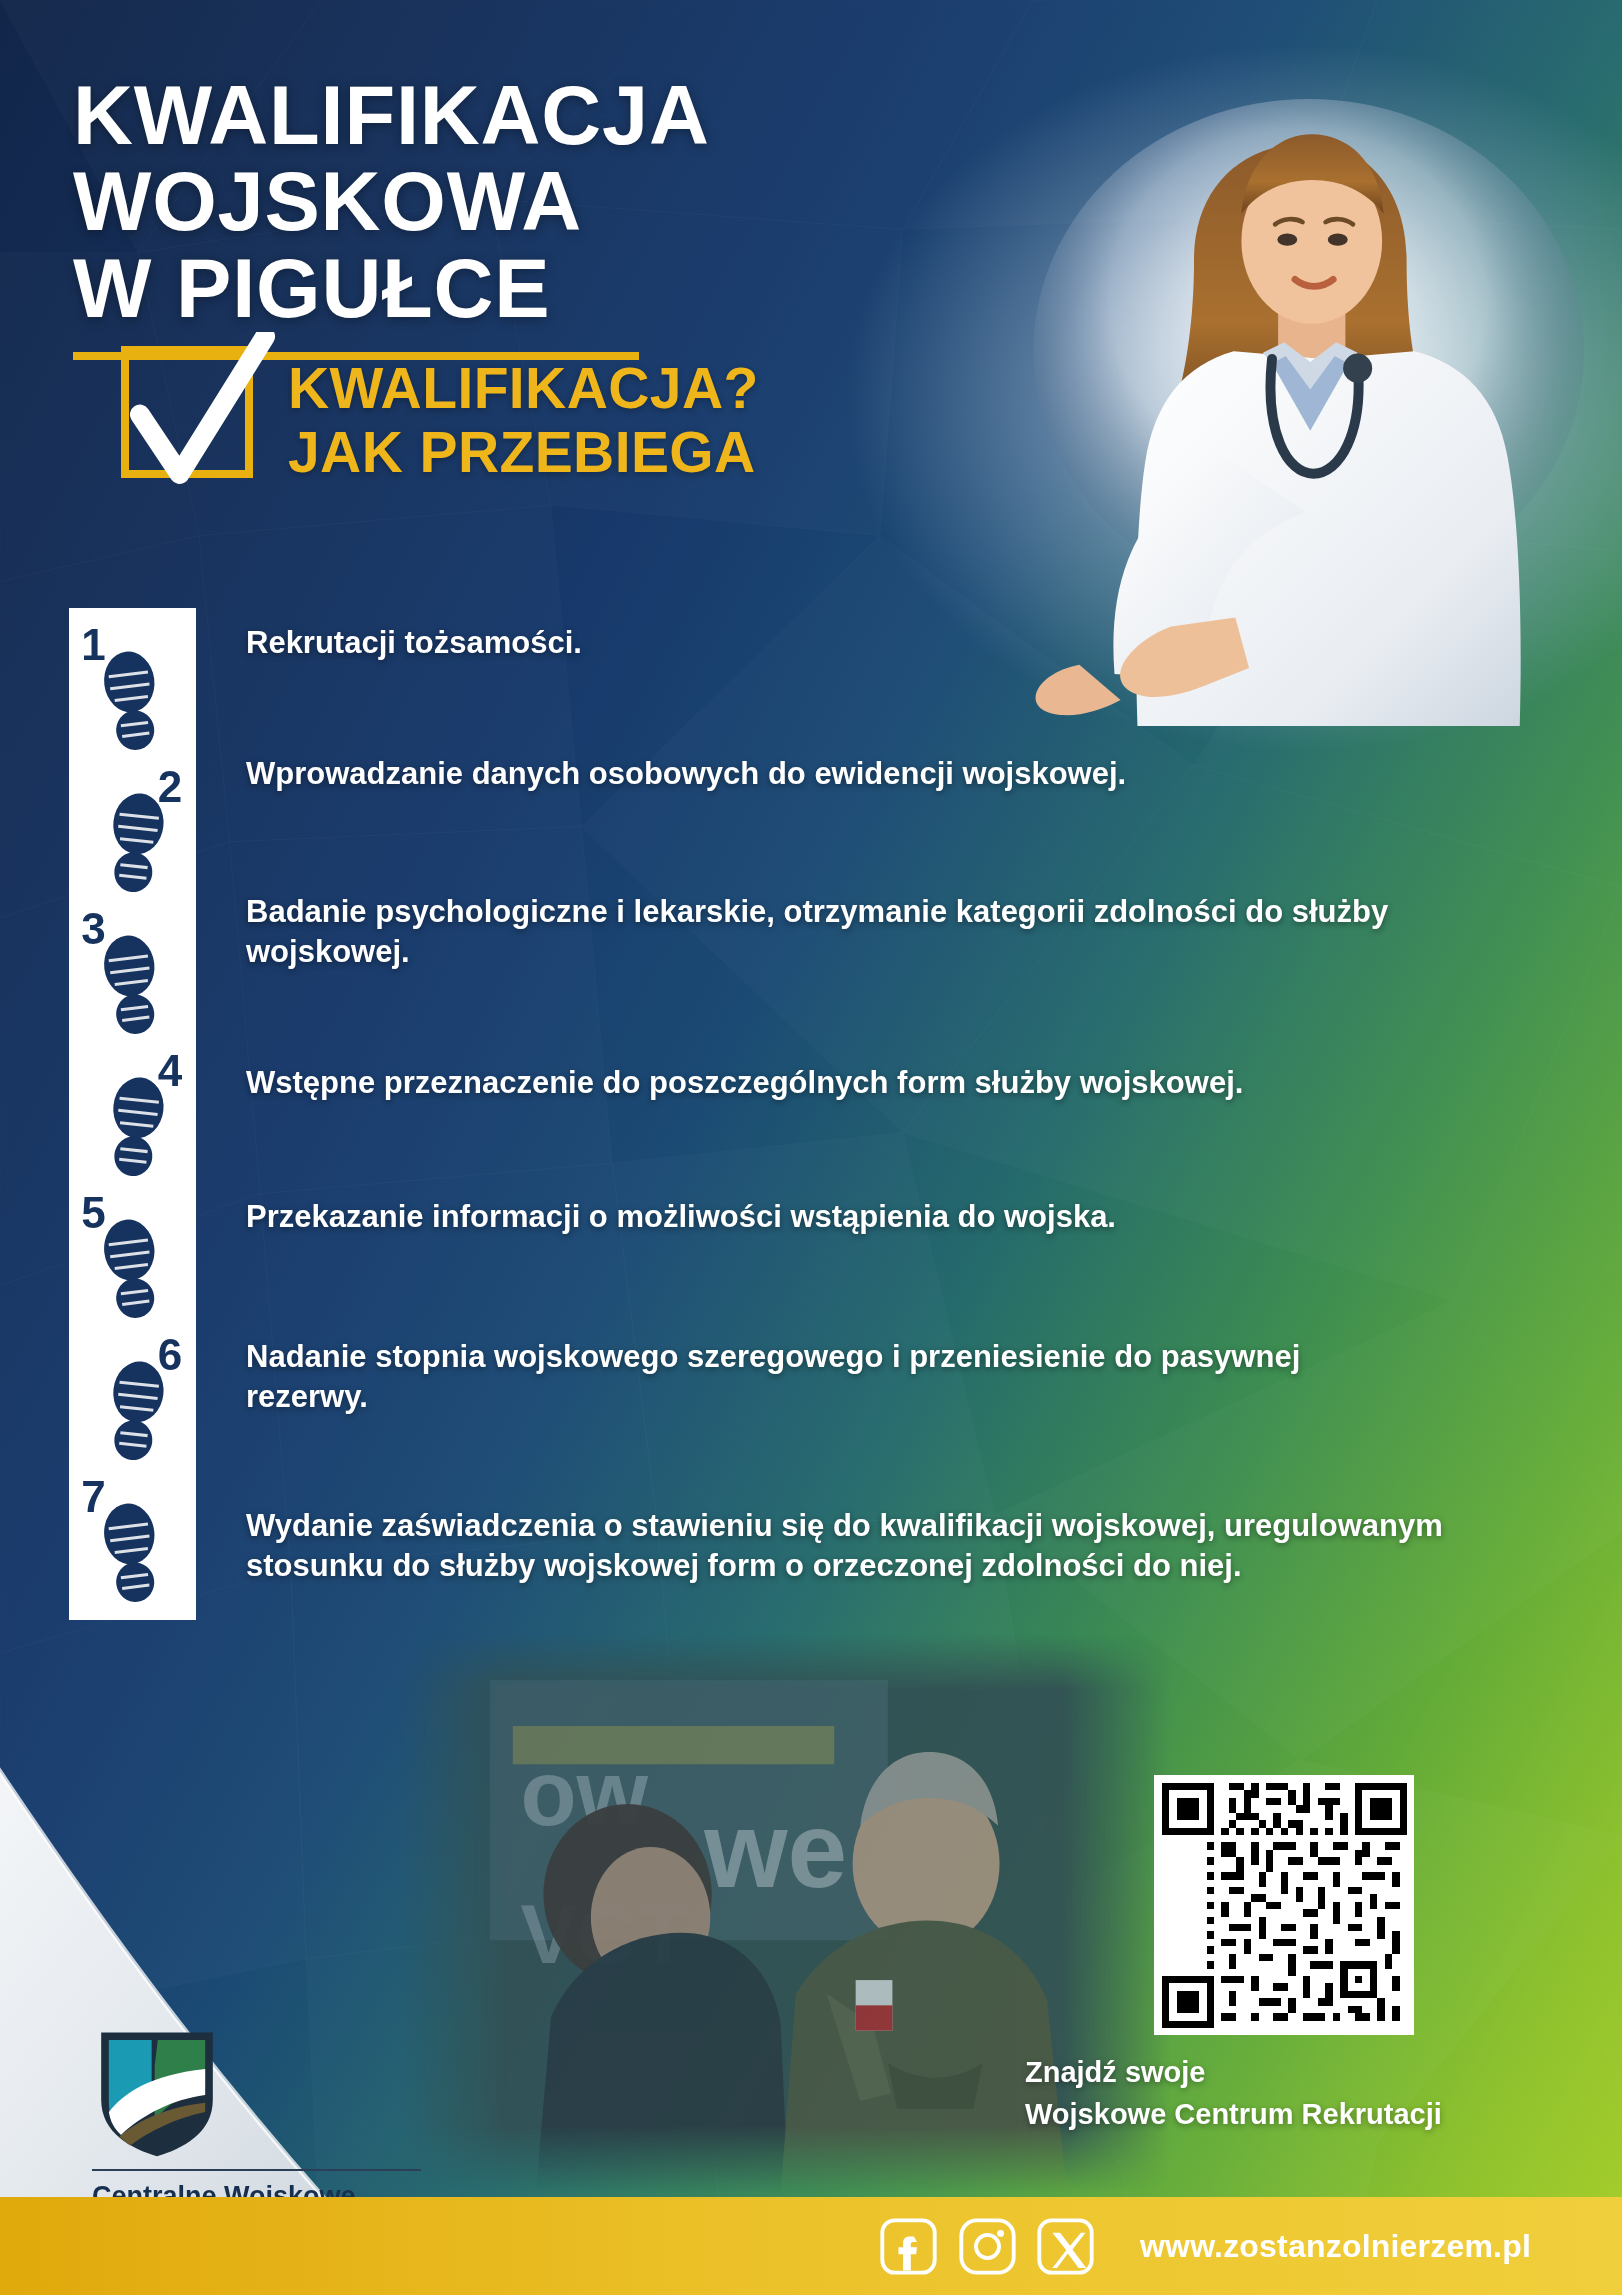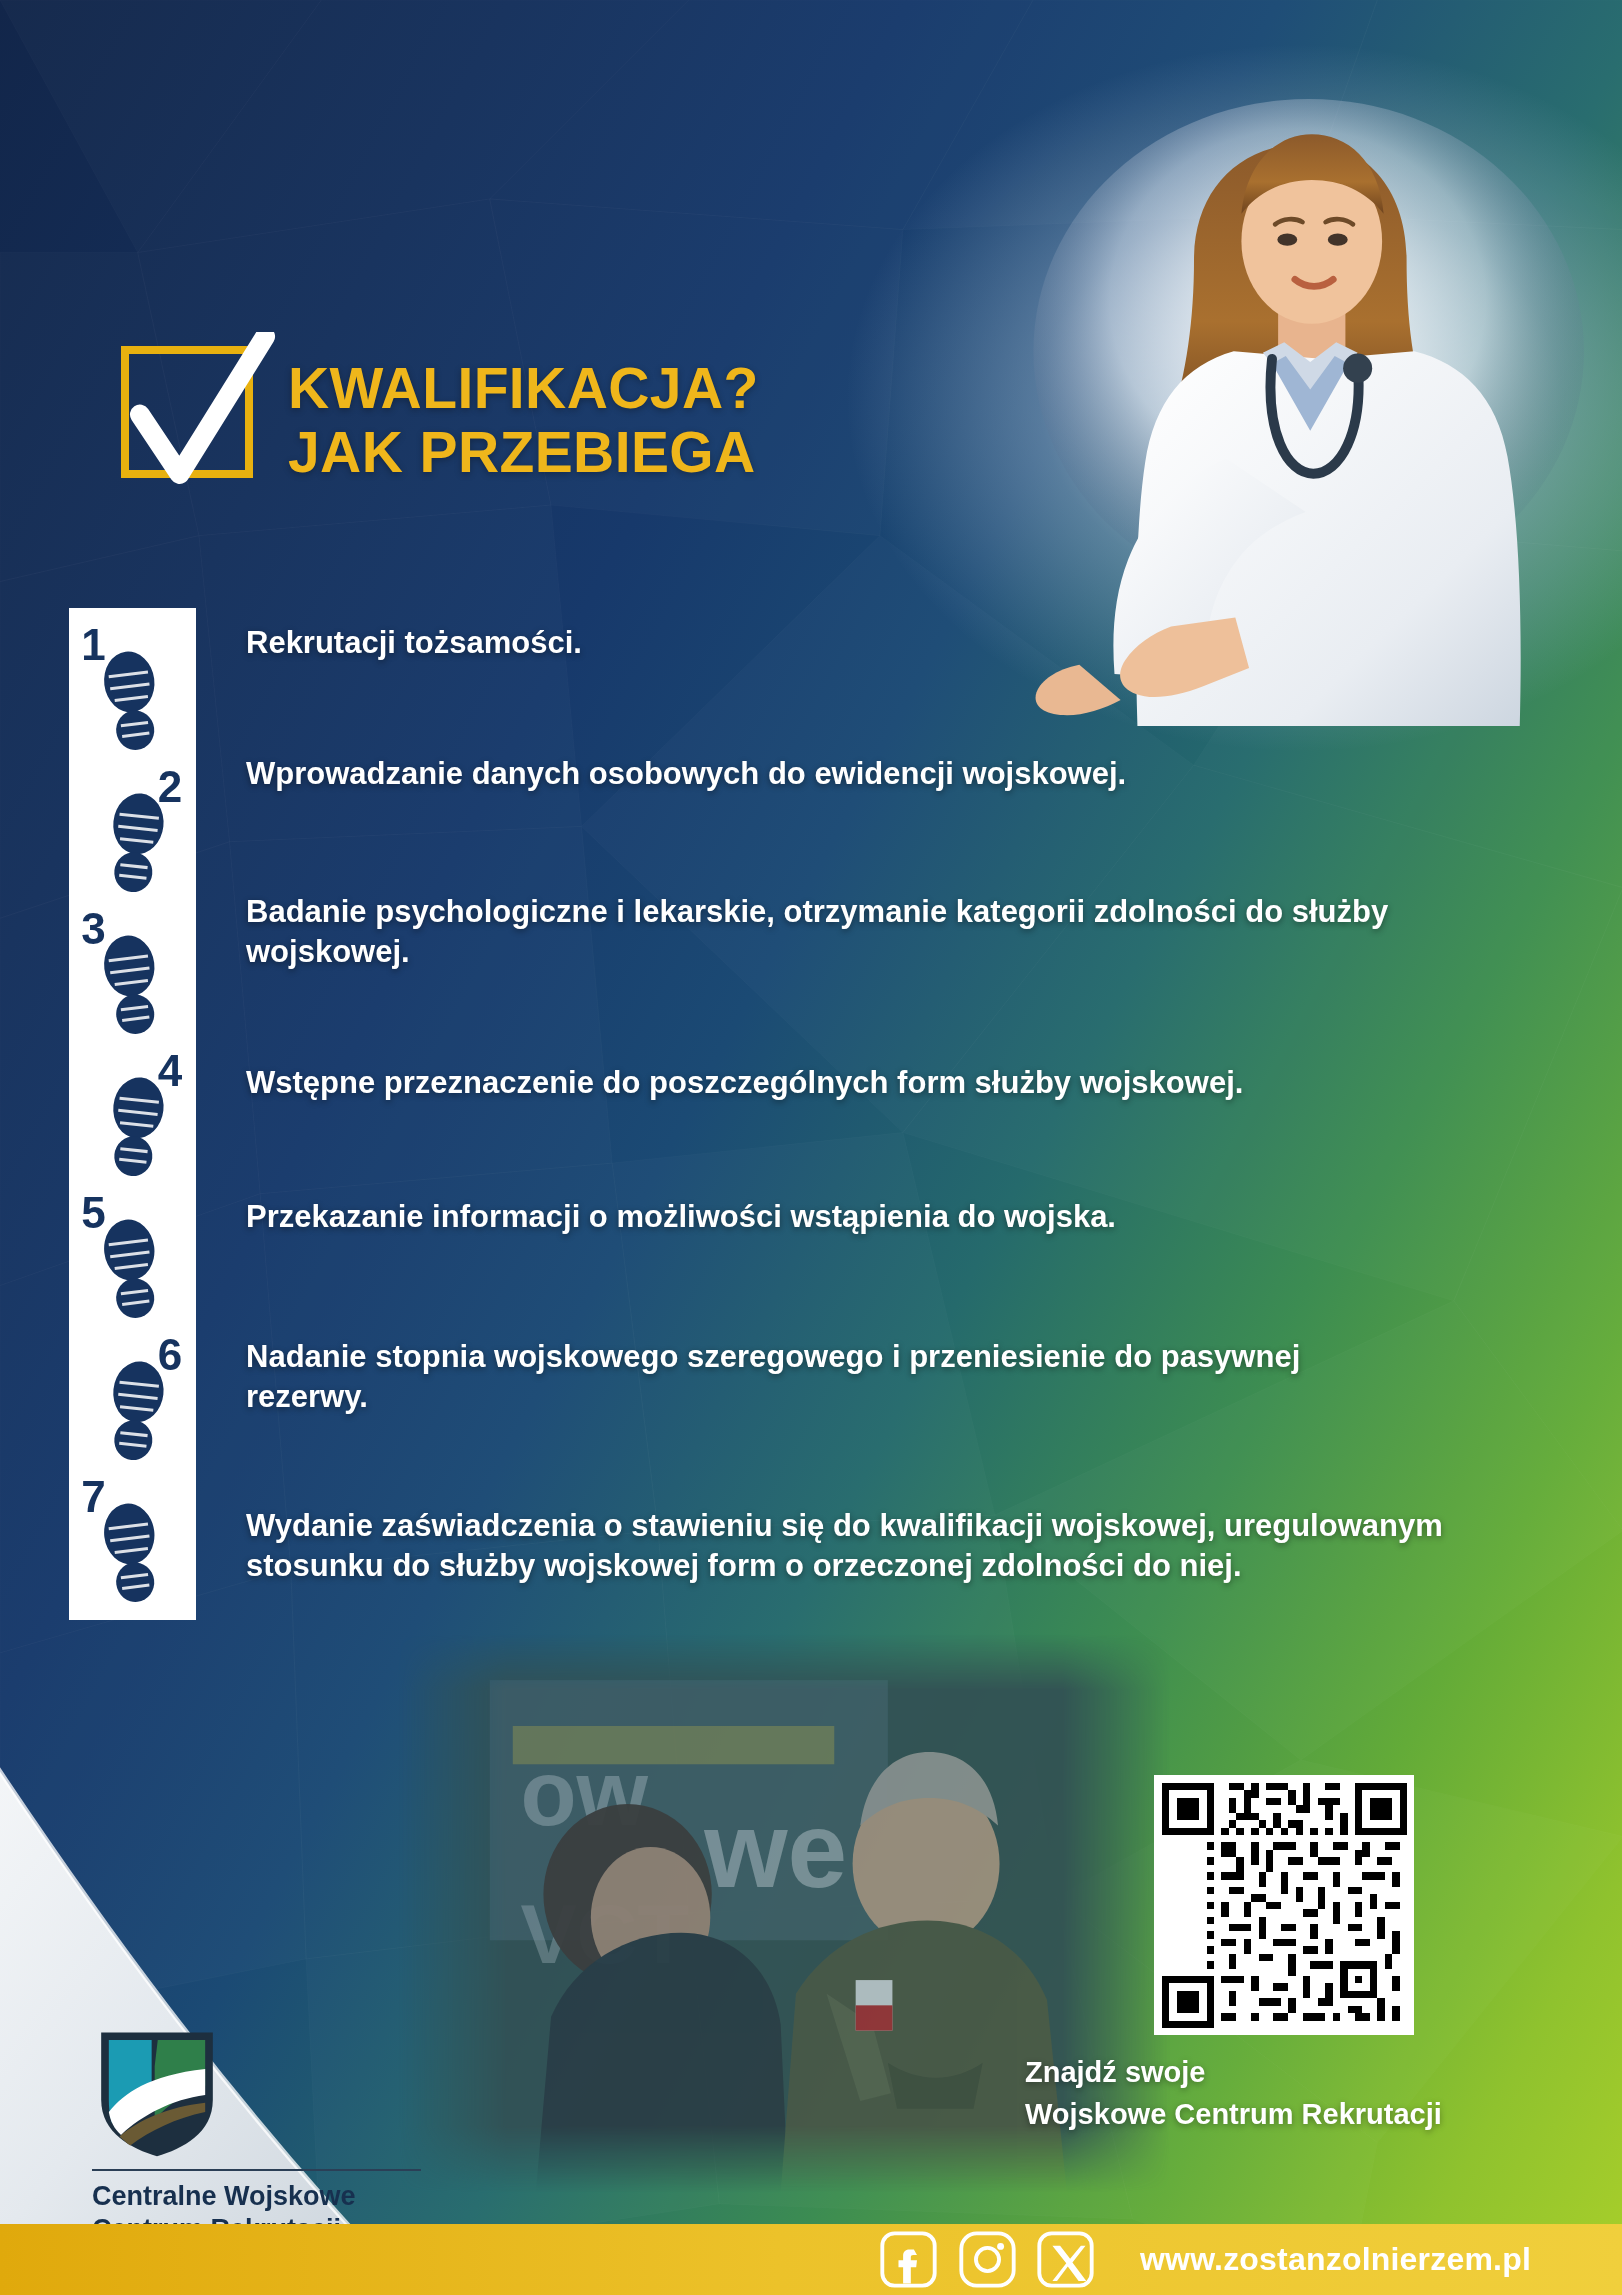--- a/index.html
+++ b/index.html
@@ -134,21 +134,21 @@
   .curl { position: absolute; left: -7.7px; top: 1668px; width: 536px; height: 635px; z-index: 8; }
 
   
   .logo-block { position: absolute; left: 92px; top: 2020px; z-index: 9; width: 398px; }
   .logo-shield { width: 130px; height: 138px; }
   .logo-rule { width: 329px; height: 2.3px; background: #2b3f56; margin: 7.7px 0 9.2px 0; }
   .logo-text { font-size: 27px; font-weight: 700; color: #17304f; line-height: 1.22; }
 
   
   .footer {
-    position: absolute; left: 0; bottom: 0; width: 1623px; height: 71px; z-index: 10;
+    position: absolute; left: 0; bottom: 0; width: 1623px; height: 98px; z-index: 10;
     background: linear-gradient(90deg, #e0a90c 0%, #ecc22a 48%, #f0cf3c 100%);
     display: flex; align-items: center; justify-content: flex-end; gap: 26px;
     padding-right: 92px;
   }
   .footer .socials { display: flex; gap: 21.4px; align-items: center; }
   .sico { width: 57px; height: 57px; }
   .footer .url { font-size: 32px; font-weight: 600; color: #ffffff; margin-left: 20px; letter-spacing: 0.2px; }
 </style>
 </head>
 <body>
@@ -225,20 +225,25 @@
     <path d="M342 236c14 12 36 12 50 0" stroke="#b9603f" stroke-width="9" fill="none" stroke-linecap="round"></path>
 
     <path d="M312 340c-10 96 20 150 54 150s66-52 58-144" stroke="#2b3a4a" stroke-width="13" fill="none" stroke-linecap="round"></path>
     <circle cx="424" cy="352" r="19" fill="#33414f"></circle>
 
     <path d="M252 470c-62 26-104 72-128 132-18 46-22 96-18 150l120 8c-4-58 6-104 30-142 22-36 56-62 100-78z" fill="url(#coat)"></path>
     <path d="M180 690c-26 10-46 24-60 44-12 18-8 36 14 44 20 8 52 4 88-10l60-24-18-66z" fill="#eec09a"></path>
     <path d="M60 740c-30 6-50 20-56 36-6 18 10 30 40 30 22 0 48-8 70-20z" fill="#e9b892"></path>
   </svg>
 
+  <div class="title-block">
+    <div class="title-main">KWALIFIKACJA WOJSKOWA</div>
+    <div class="title-main">W PIGUŁCE</div>
+    <div class="title-rule"></div>
+  </div>
 
   <div class="sub-block">
     <div class="check-box">
       <div class="frame"></div>
       <svg class="tick" viewBox="0 0 200 220">
         <path d="M18 108 L70 186 L182 6" stroke="#ffffff" stroke-width="26" fill="none" stroke-linecap="round" stroke-linejoin="round"></path>
       </svg>
     </div>
     <div class="subtitle">
       <div>KWALIFIKACJA?</div>

